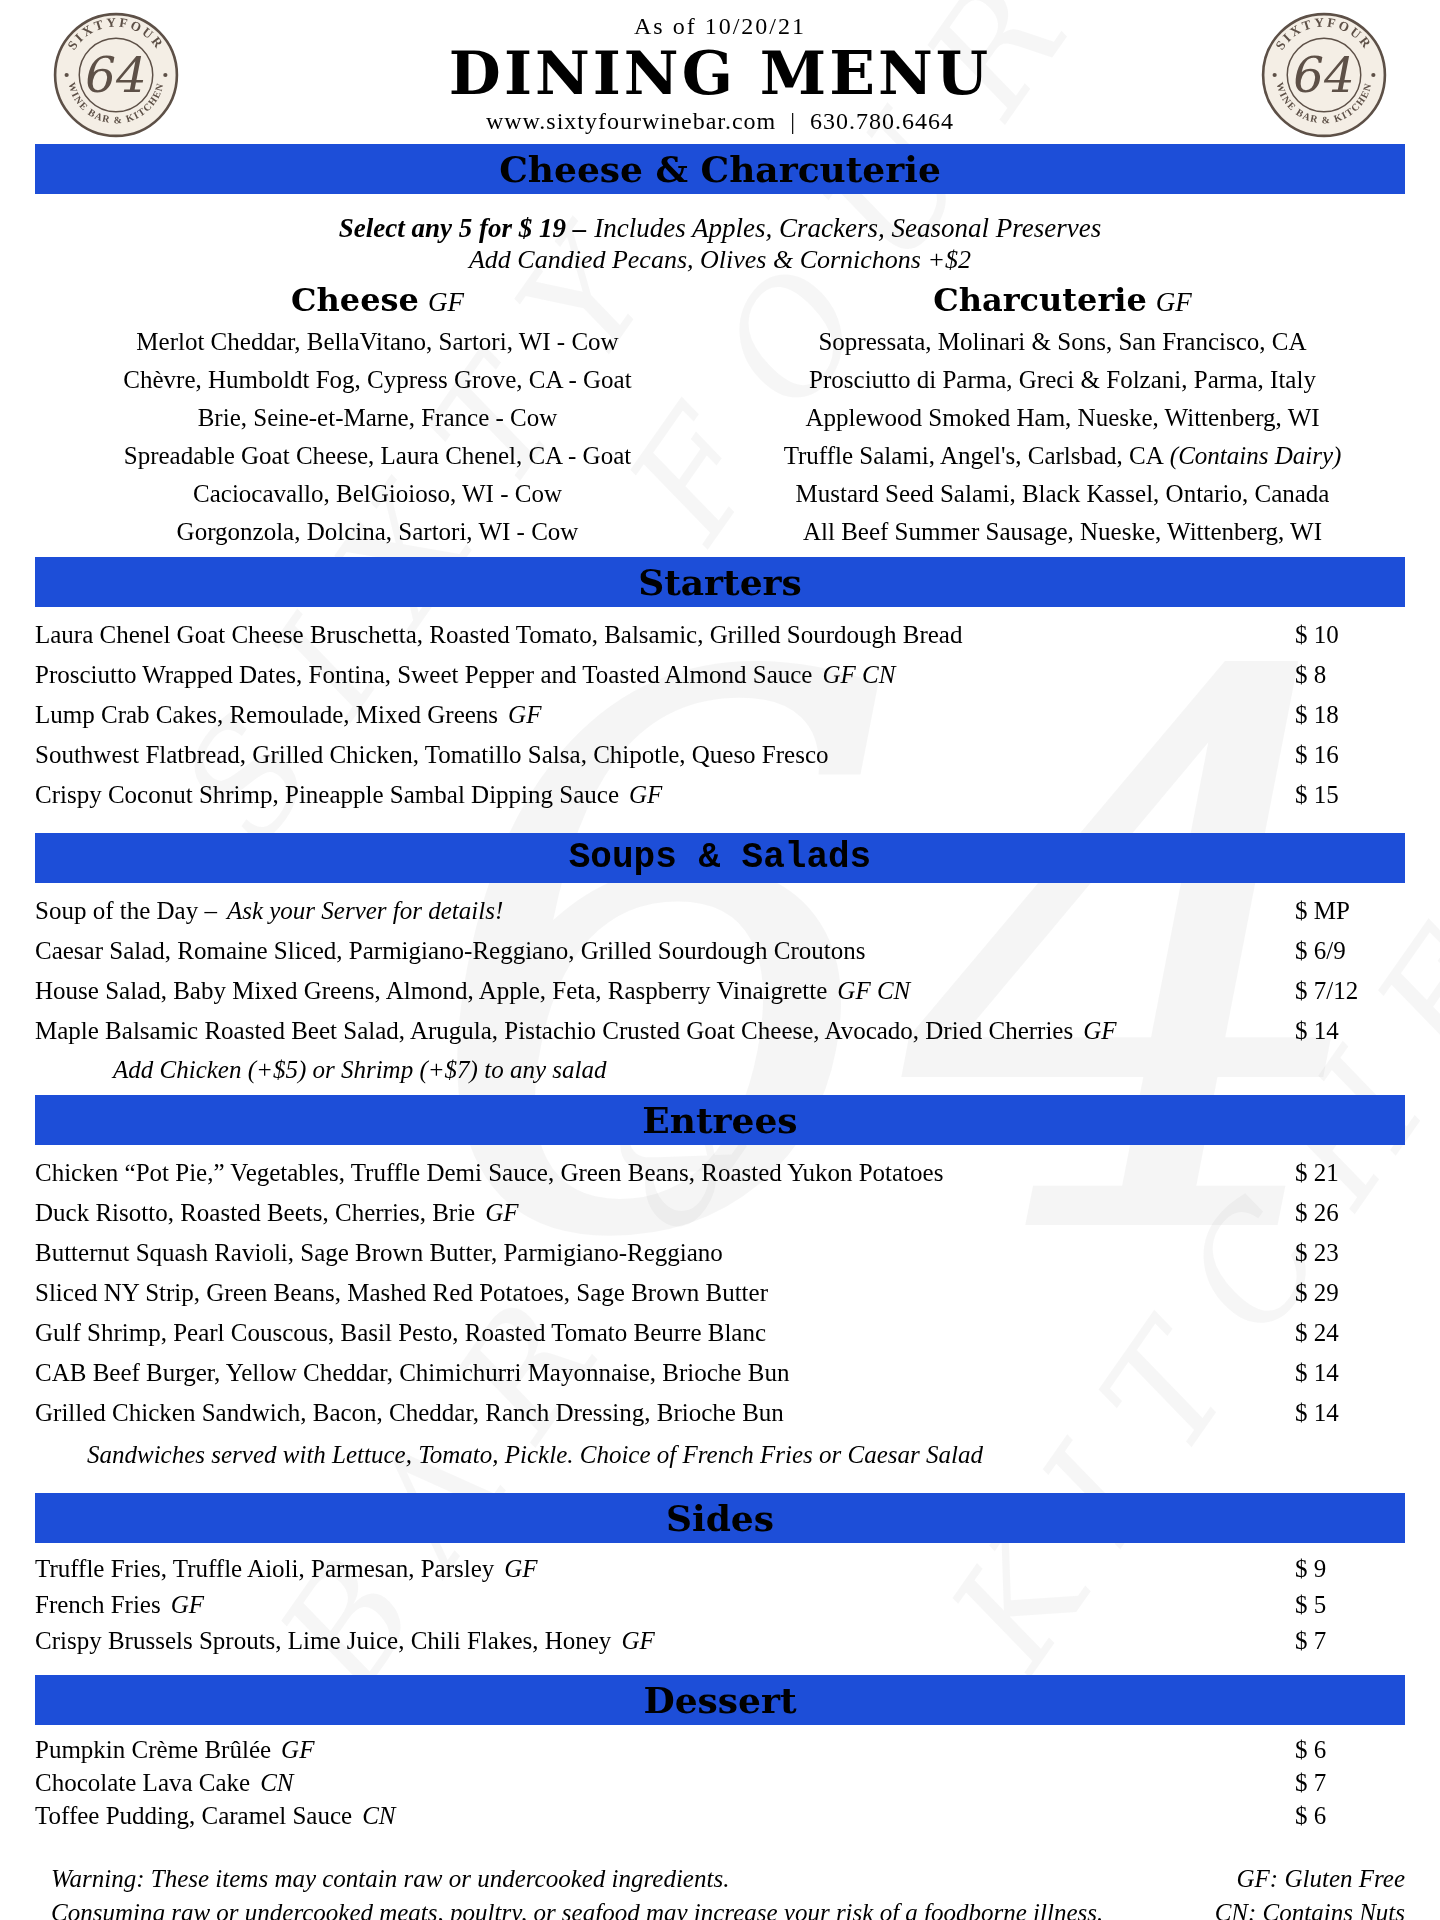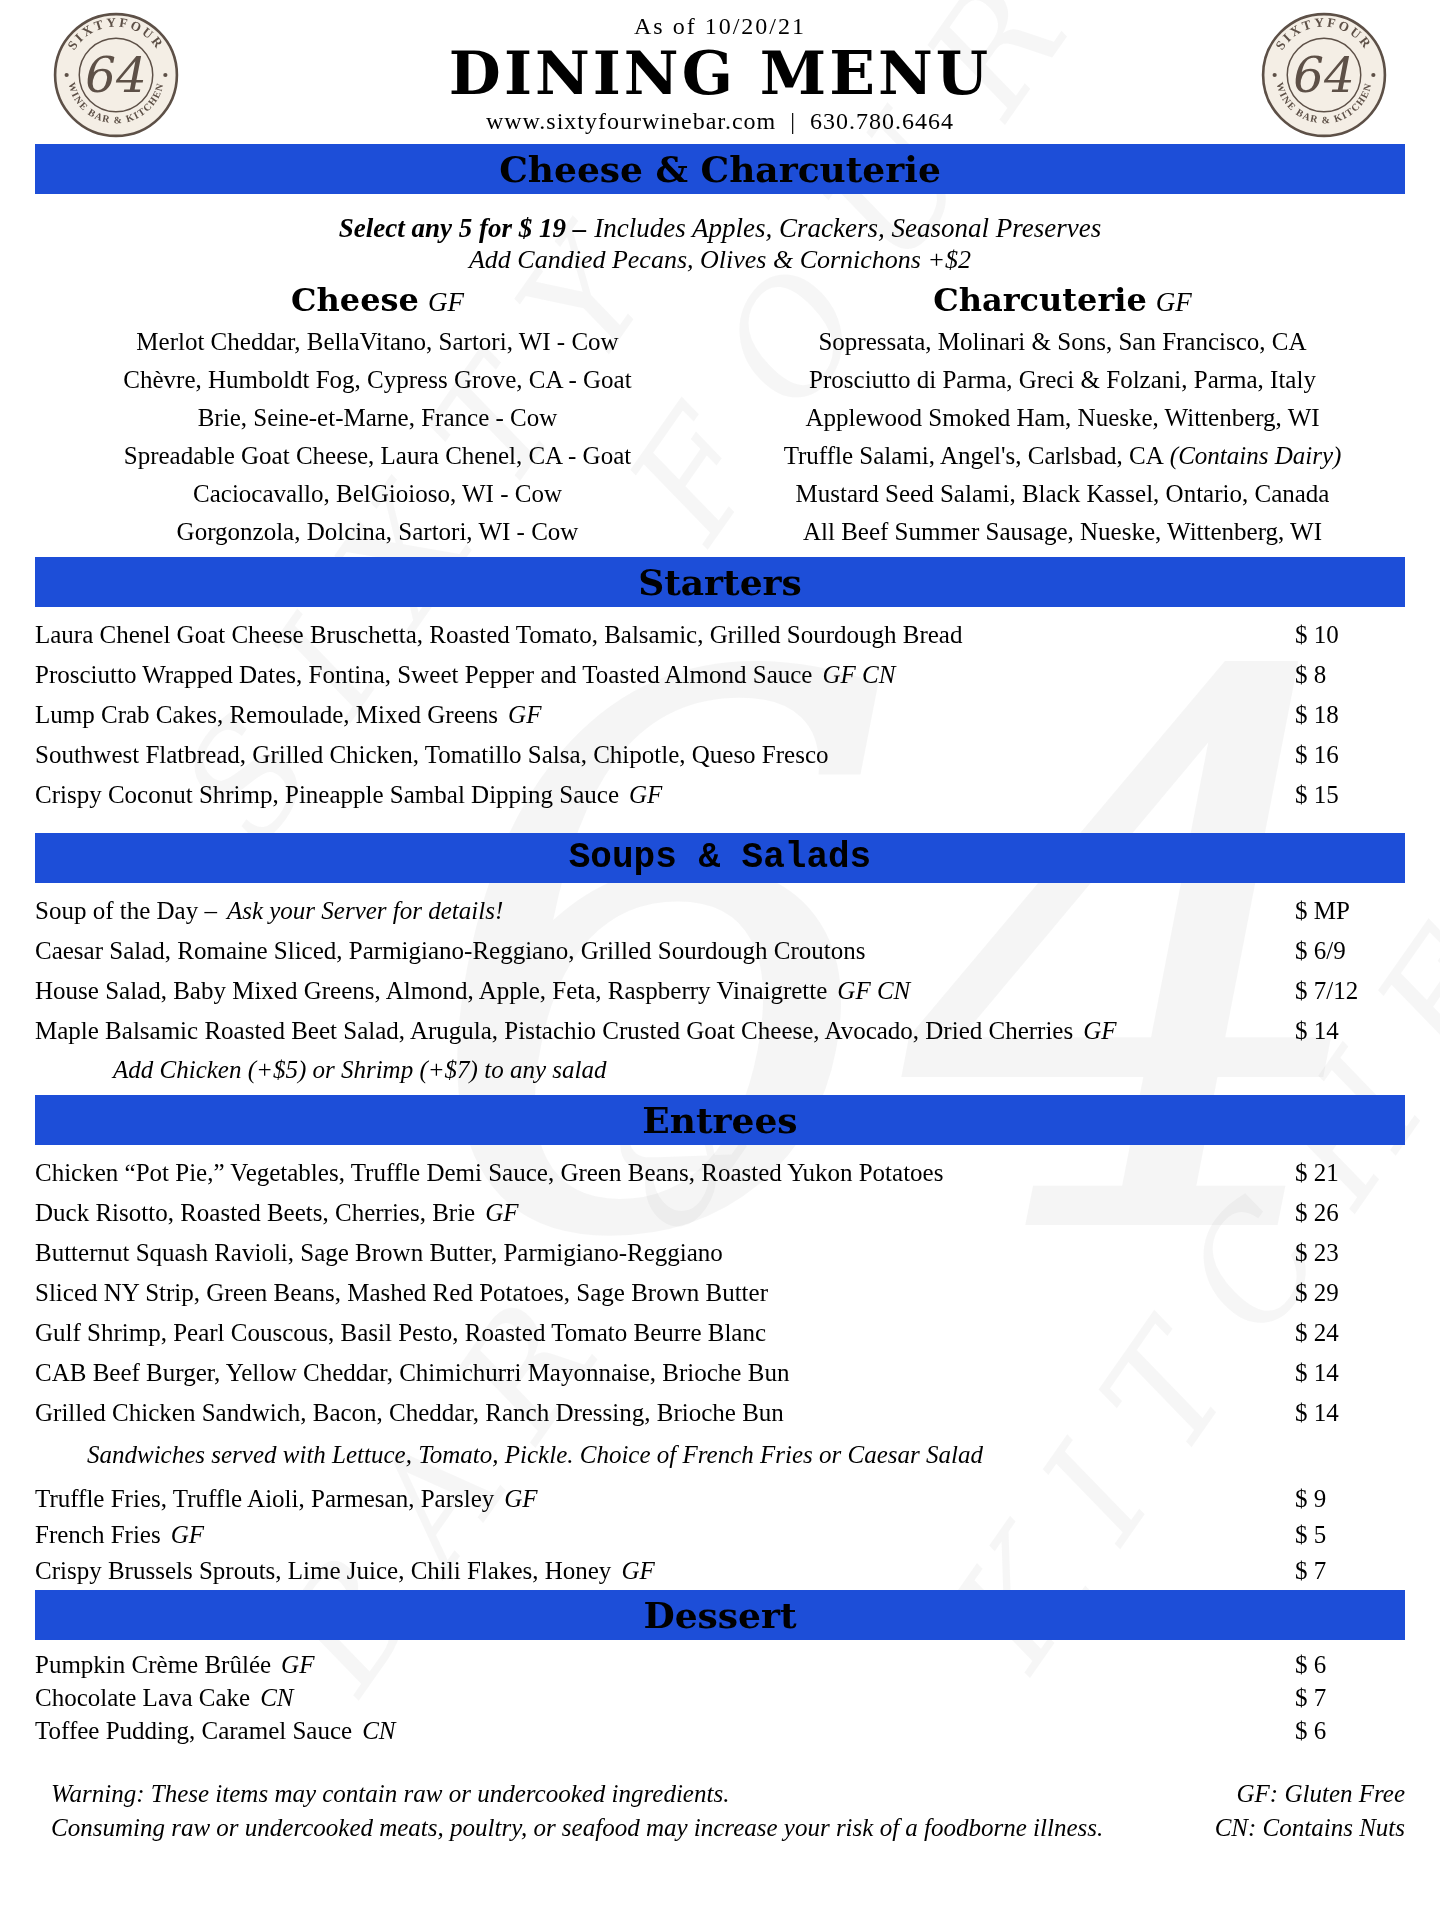--- a/index.html
+++ b/index.html
@@ -34,21 +34,21 @@
   .band{
     background:#1d4ed8;height:50px;line-height:50px;
     text-align:center;font-family:"DejaVu Serif",serif;
     font-weight:bold;font-size:36px;
   }
   .band-cheese{margin-top:8px;}
   .sec-starters .band{margin-top:6px;}
   .sec-soups .band{margin-top:18px;font-family:Liberation Mono, monospace;}
   .sec-entrees .band{margin-top:8px;}
   .sec-sides .band{margin-top:20px;}
-  .sec-dessert .band{margin-top:1px;}
+  .sec-dessert .band{margin-top:16px;}
 
   
   .intro{text-align:center;margin-top:18px;}
   .deal{font-size:27px;line-height:32px;}
   .deal-bold{font-weight:bold;font-style:italic;}
   .deal-rest{font-style:italic;margin-left:8px;}
   .deal2{font-style:italic;font-size:26px;line-height:31px;}
   .cols{display:flex;margin-top:4px;}
   .col{flex:1;}
   .col-heading{text-align:center;font-family:"DejaVu Serif",serif;font-weight:bold;font-size:32px;line-height:42px;}
@@ -326,20 +326,21 @@
           <div class="menu-text">
             <span>Grilled Chicken Sandwich, Bacon, Cheddar, Ranch Dressing, Brioche Bun</span>
           </div>
           <div class="price">$ 14</div>
         </div>
       </div>
     <div class="note">Sandwiches served with Lettuce, Tomato, Pickle. Choice of French Fries or Caesar Salad</div>
   </section>
 
   <section class="sec-sides">
+    <div class="band">Sides</div>
     <div class="items">
 
         <div class="menu-row">
           <div class="menu-text">
             <span>Truffle Fries, Truffle Aioli, Parmesan, Parsley</span><span class="tag">GF</span>
           </div>
           <div class="price">$ 9</div>
         </div>
 
         <div class="menu-row">

